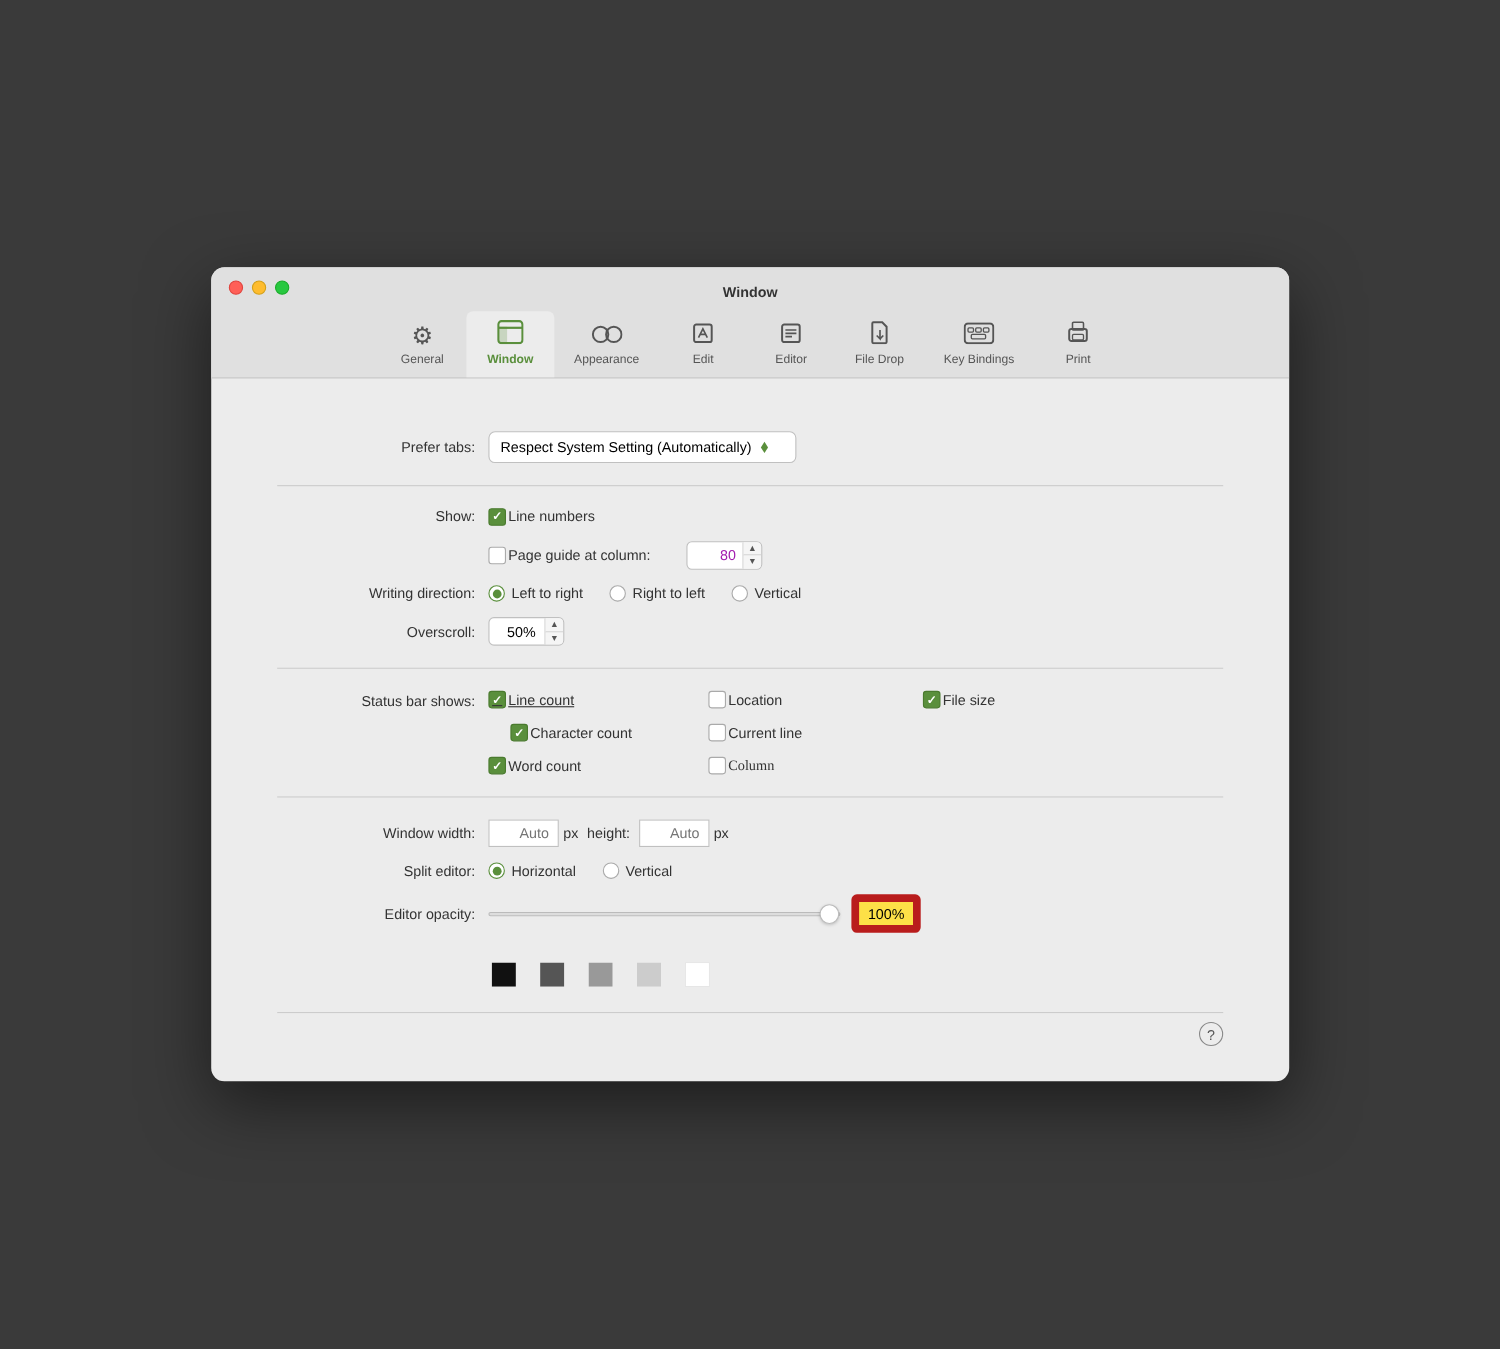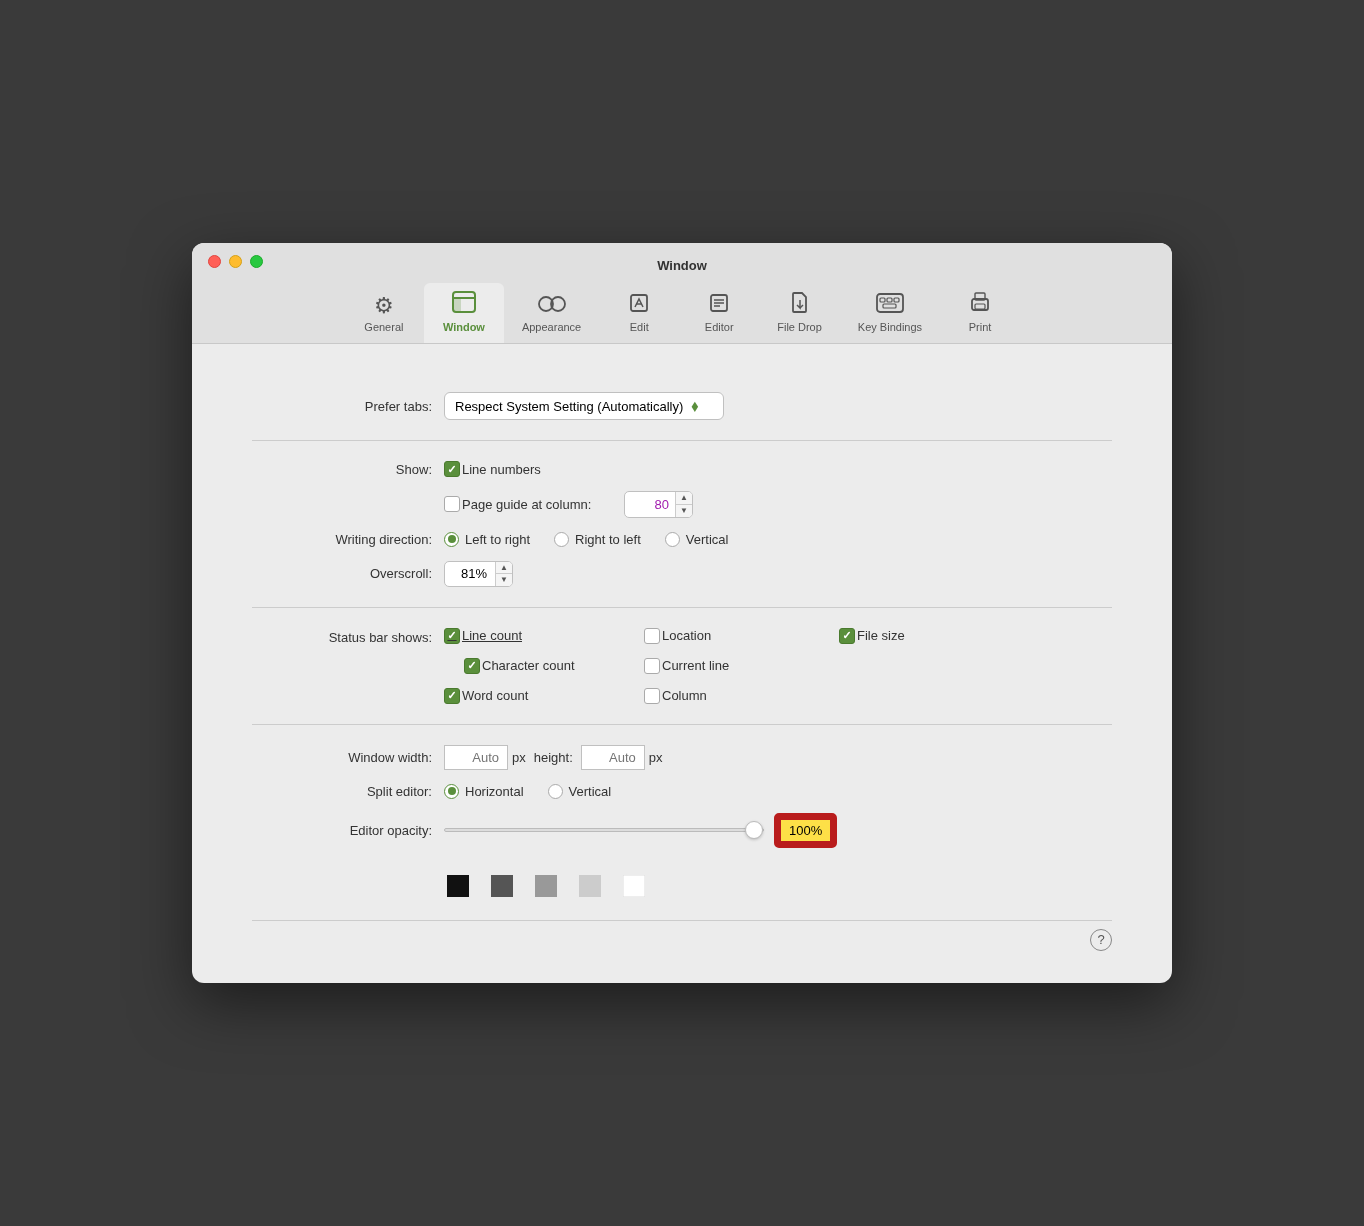--- a/index.html
+++ b/index.html
@@ -526,21 +526,21 @@
         </div>
         <div class="radio-wrap">
           <div class="radio"></div>
           <span>Vertical</span>
         </div>
       </div>
 
       <div class="row">
         <span class="label">Overscroll:</span>
         <div class="overscroll-wrap">
-          <span class="overscroll-val">81%</span>
+          <span class="overscroll-val">50%</span>
           <div class="spinner-btns">
             <button class="spinner-btn">▲</button>
             <button class="spinner-btn">▼</button>
           </div>
         </div>
       </div>
     </div>
 
     <div class="section">
       <div class="row" style="align-items: flex-start;">
@@ -571,21 +571,21 @@
               <div class="checkbox"></div>
               <span>Current line</span>
             </div>
           </div>
 
           <div style="display:flex; gap: 0;">
             <div class="checkbox-wrap" style="min-width:170px;">
               <div class="checkbox checked"></div>
               <span>Word count</span>
             </div>
-            <div class="checkbox-wrap" style="min-width:165px;">
+            <div class="checkbox-wrap" style="min-width:165px;font-family:Liberation Serif, serif;">
               <div class="checkbox"></div>
               <span>Column</span>
             </div>
           </div>
         </div>
       </div>
     </div>
 
     <div class="section">
 

